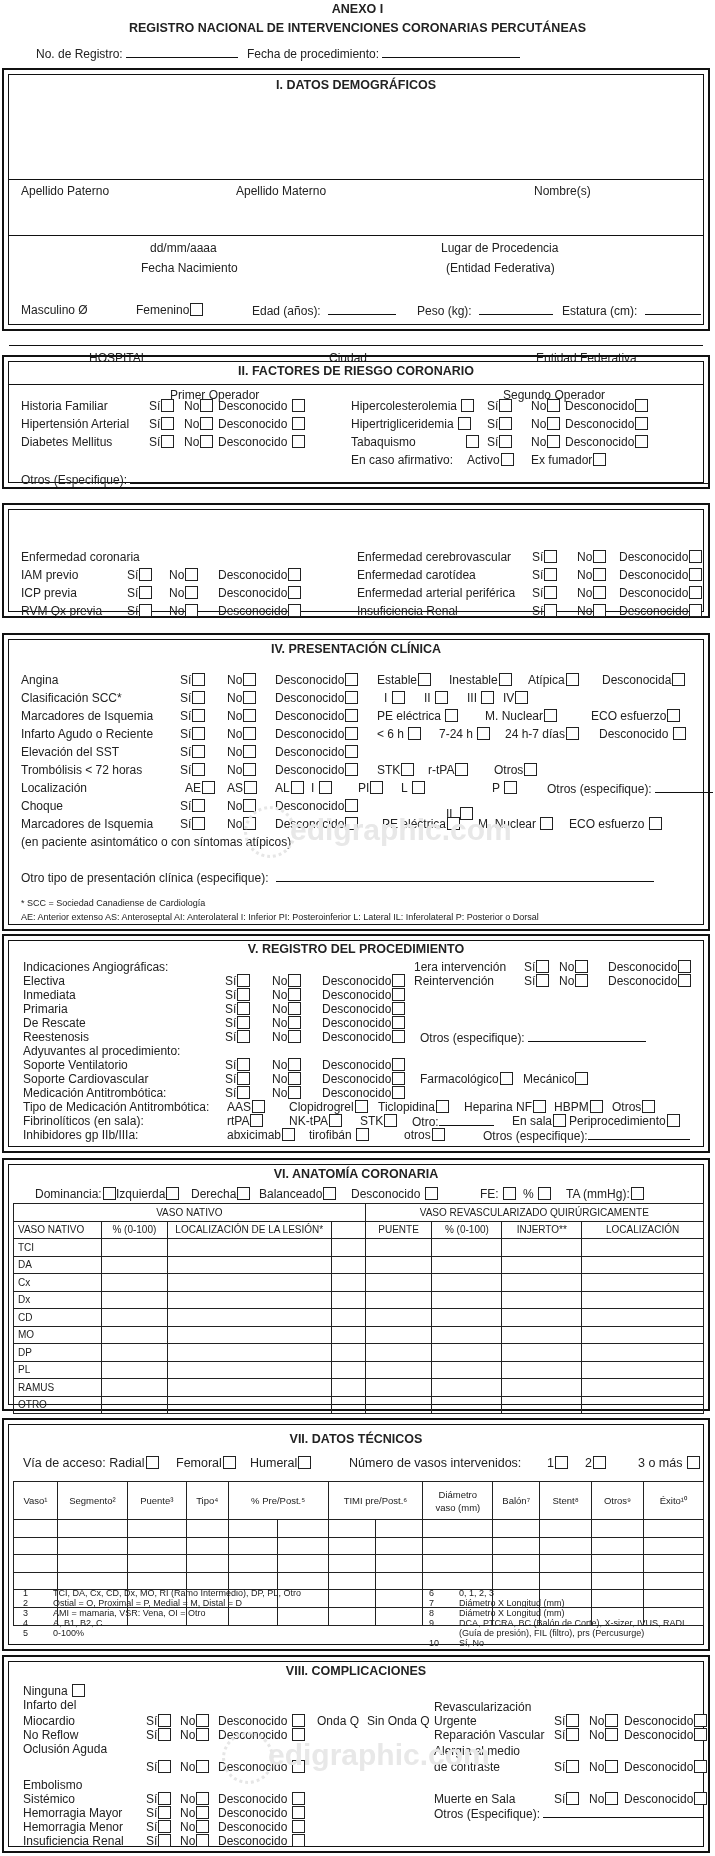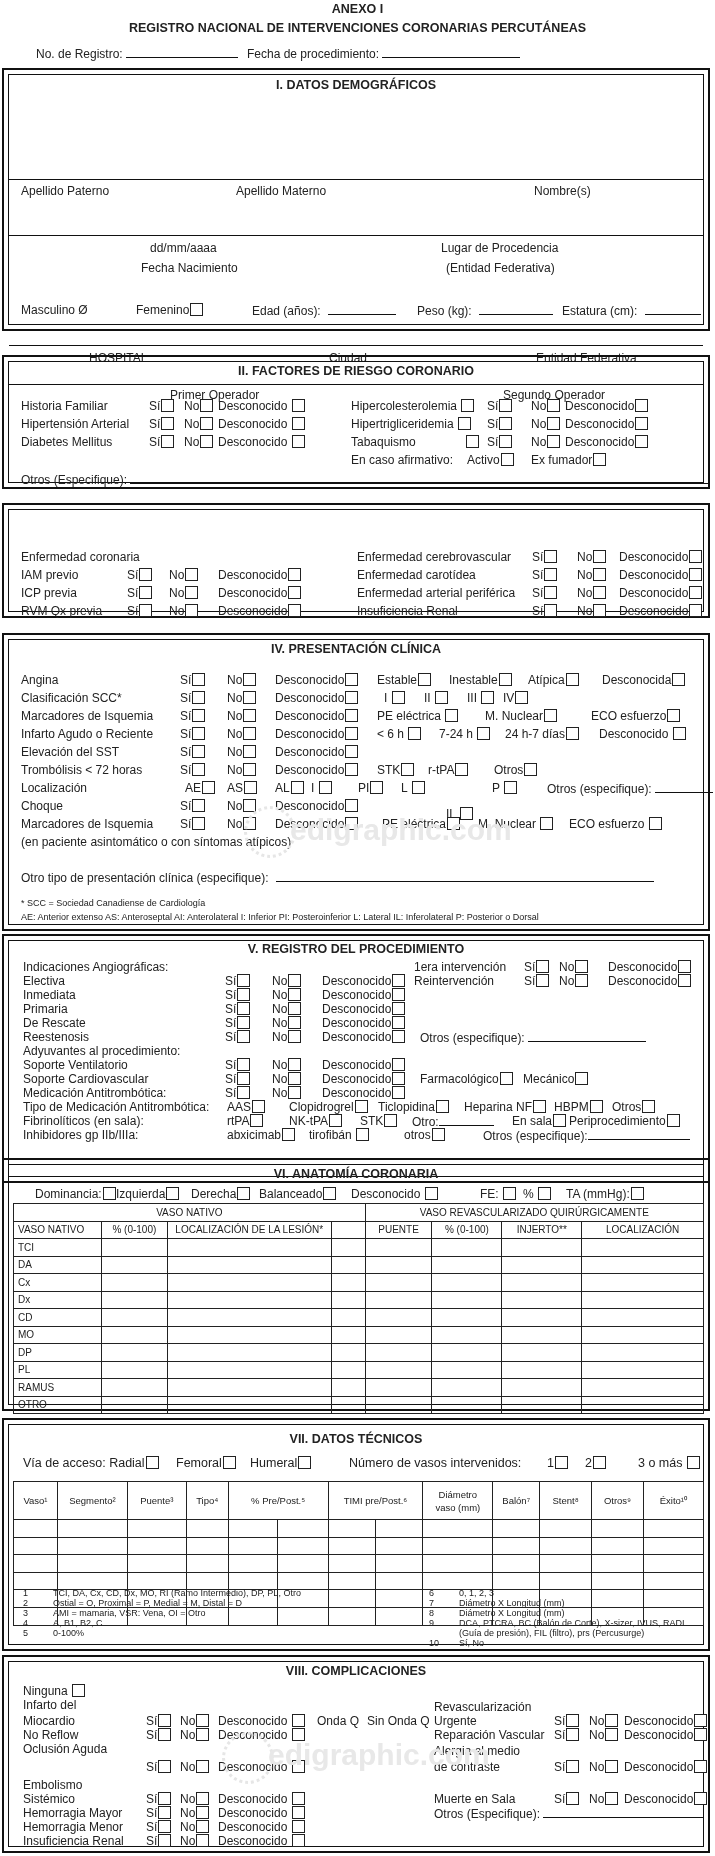--- a/index.html
+++ b/index.html
@@ -281,21 +281,21 @@
       <span class="uline" style="width:378px;margin-left:4px;"></span>
     </div>
     <div class="row tiny" style="left:12px;top:258px;">* SCC = Sociedad Canadiense de Cardiología</div>
     <div class="row tiny" style="left:12px;top:272px;">AE: Anterior extenso AS: Anteroseptal AI: Anterolateral I: Inferior PI: Posteroinferior L: Lateral IL: Inferolateral P: Posterior o Dorsal</div>
   </div>
 </div>
 
 <div class="wm-circle" style="left:244px;top:806px;"></div>
 <div class="watermark" style="left:290px;top:813px;">edigraphic.com</div>
 
-<div class="sec" style="top:934px;height:249px;">
+<div class="sec" style="top:934px;height:219px;">
   <div class="sec-in">
     <div class="sec-title" style="top:1px;">V. REGISTRO DEL PROCEDIMIENTO</div>
 
     <div class="row" style="left:14px;top:19px;">Indicaciones Angiográficas:</div>
     <div class="row" style="left:405px;top:19px;">
       <span class="it" style="left:0;">1era intervención</span>
       <span class="it" style="left:110px;"><span>Sí</span><span class="cb"></span></span>
       <span class="it" style="left:145px;"><span>No</span><span class="cb"></span></span>
       <span class="it" style="left:194px;"><span>Desconocido</span><span class="cb"></span></span>
     </div>

